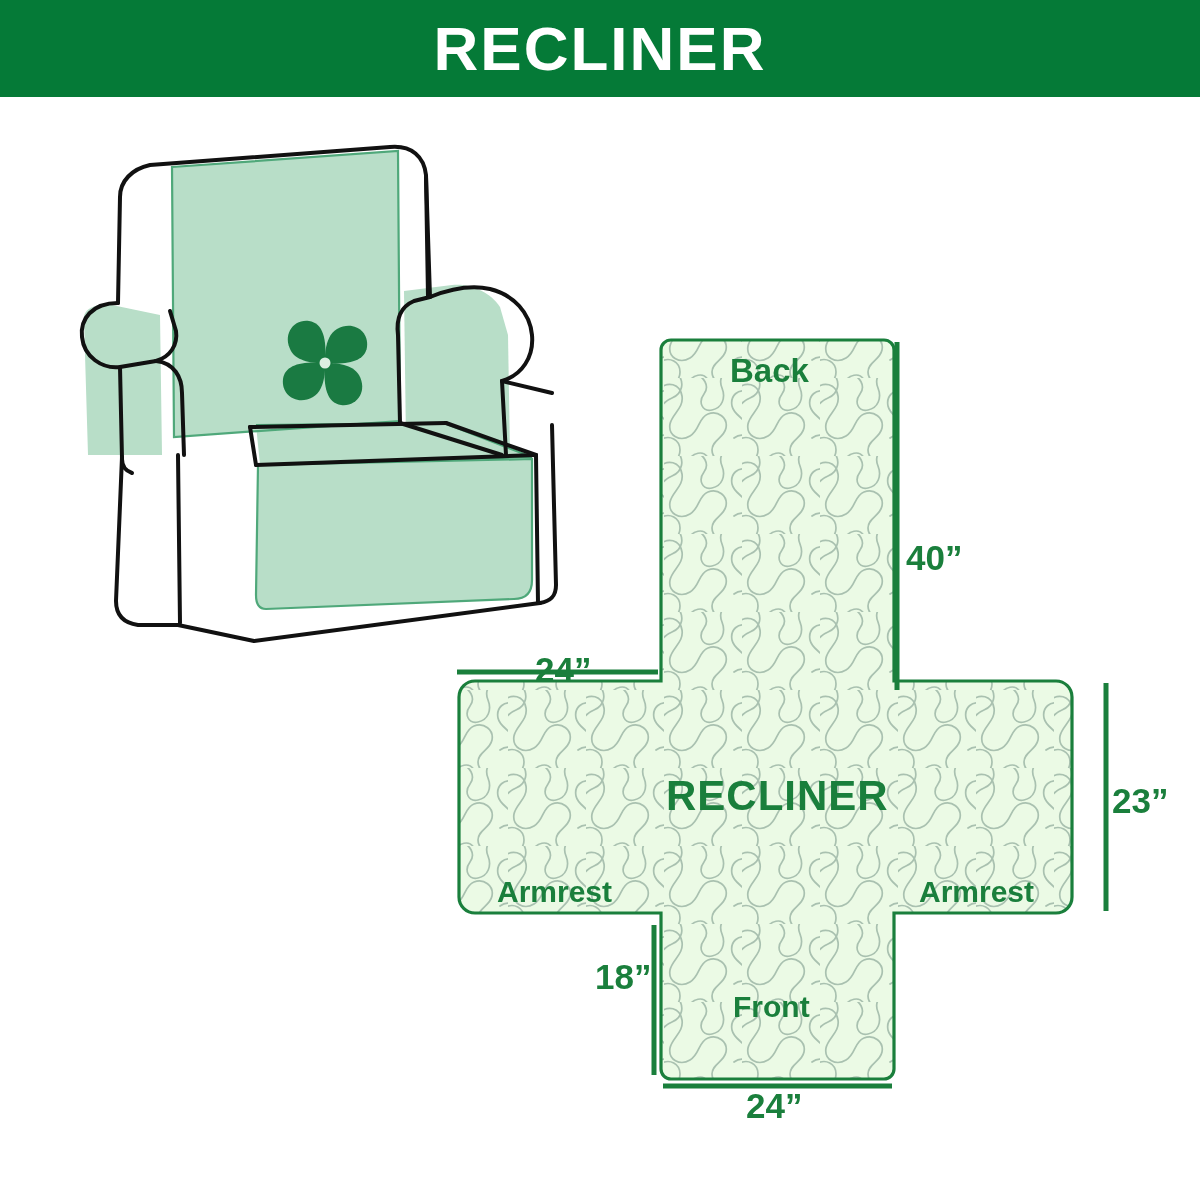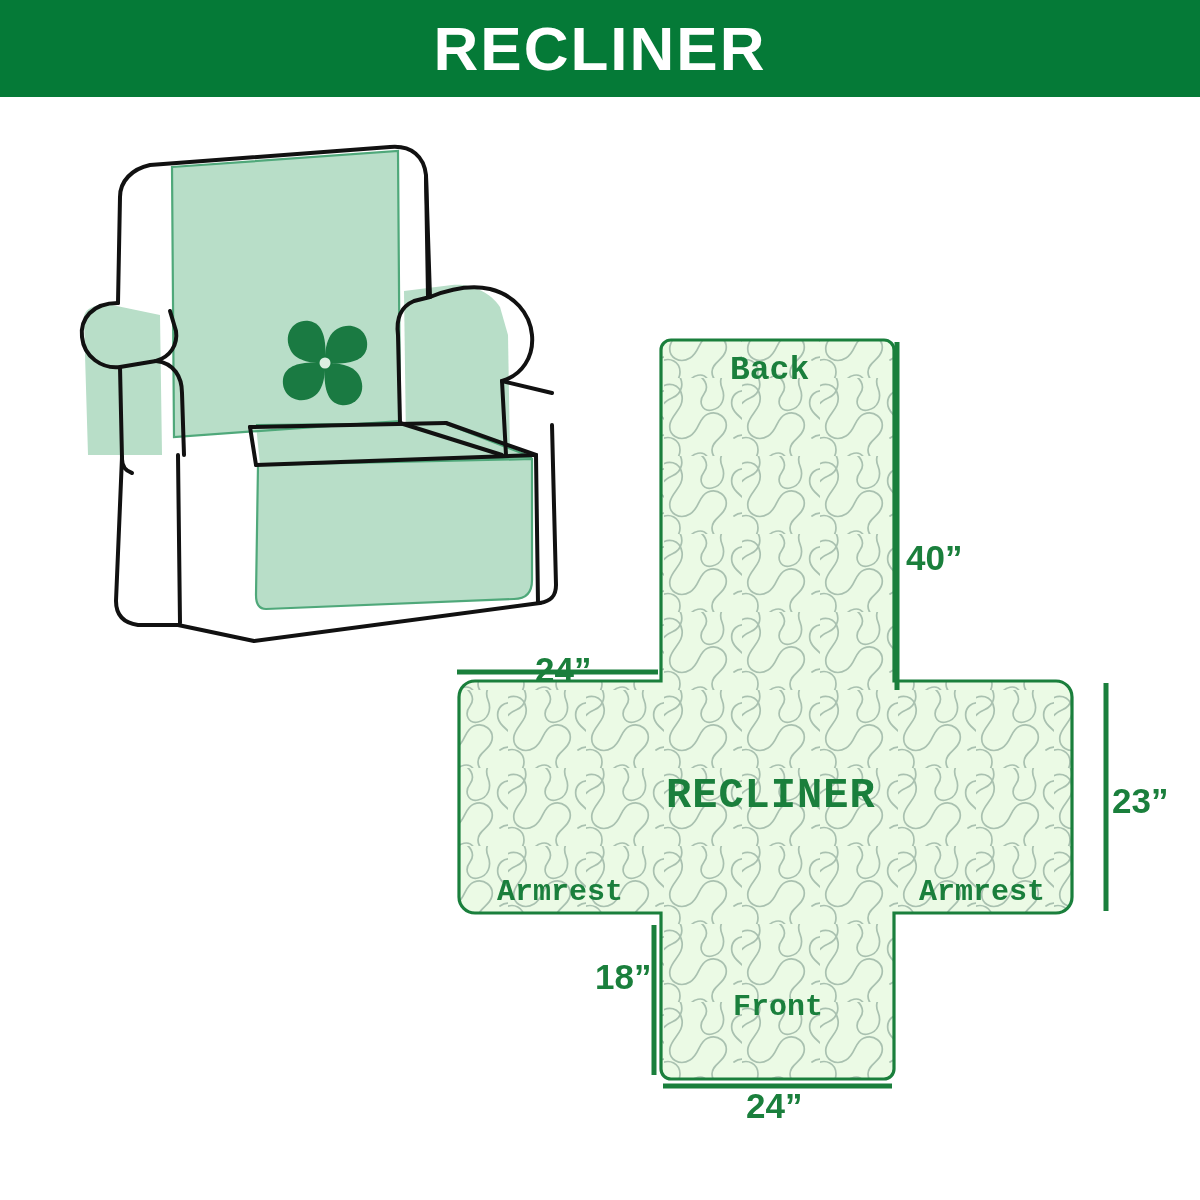--- a/index.html
+++ b/index.html
@@ -55,21 +55,21 @@
     position: absolute;
     left: 430px;
     top: 300px;
     width: 770px;
     height: 830px;
   }
   .diagram-label {
     position: absolute;
     color: #1A7F3C;
     font-weight: bold;
-    font-family: Liberation Mono, monospace;
+    font-family: Liberation Sans, sans-serif;
     white-space: nowrap;
   }
   #label-back {
     left: 730px;
     top: 352px;
     font-size: 33px;
   }
   #label-recliner {
     left: 666px;
     top: 772px;

